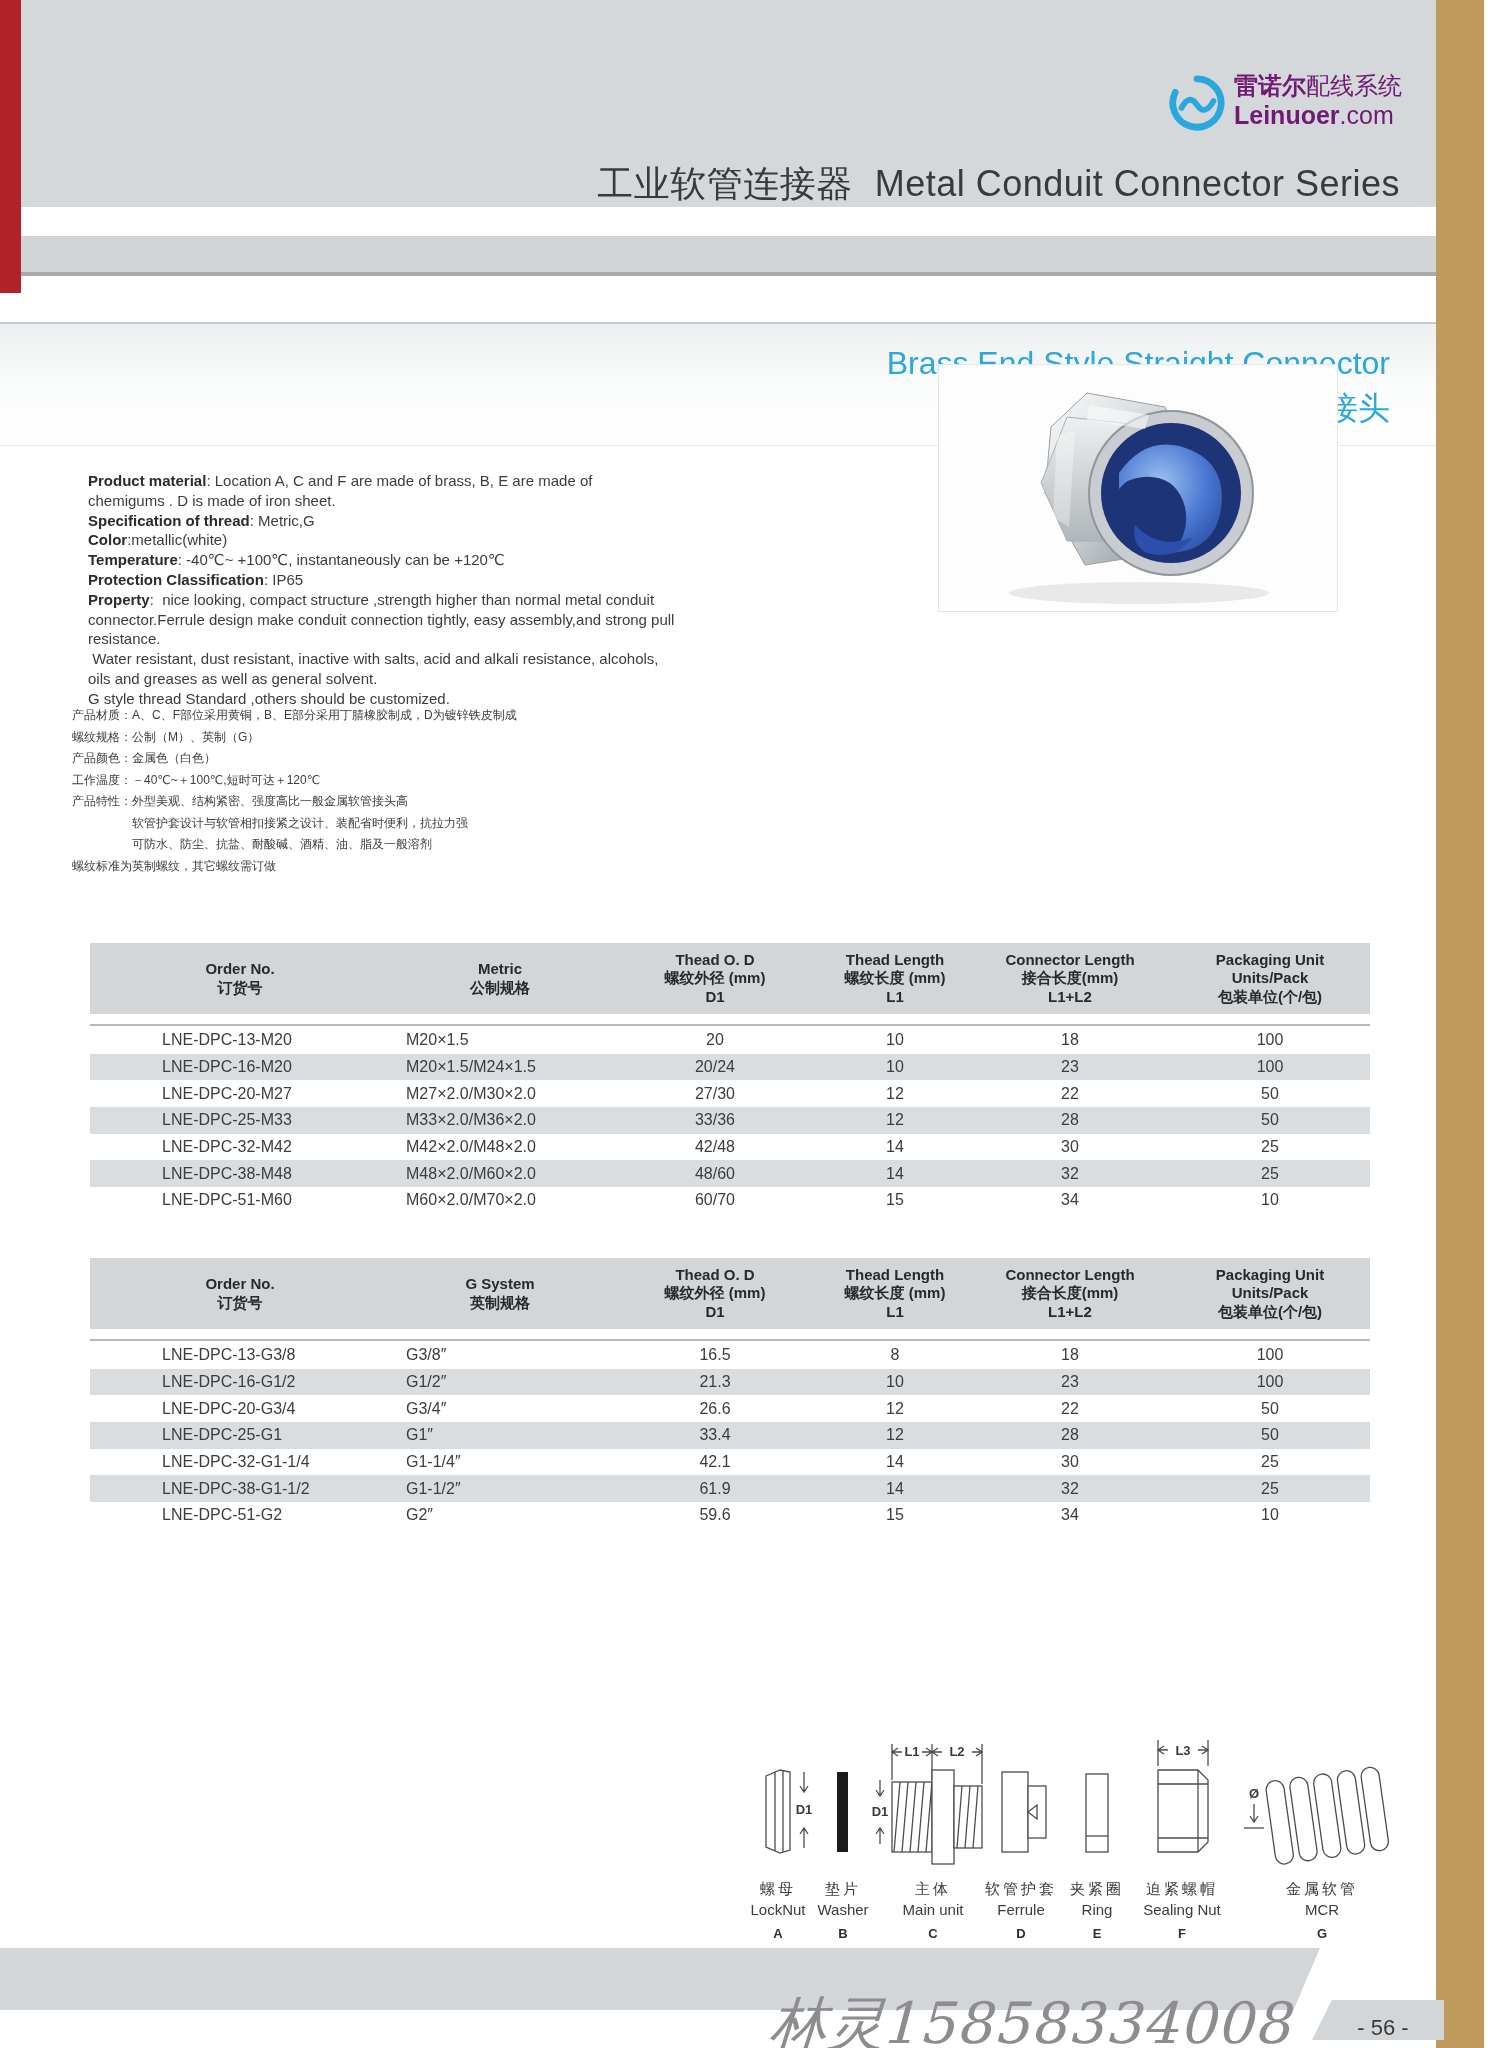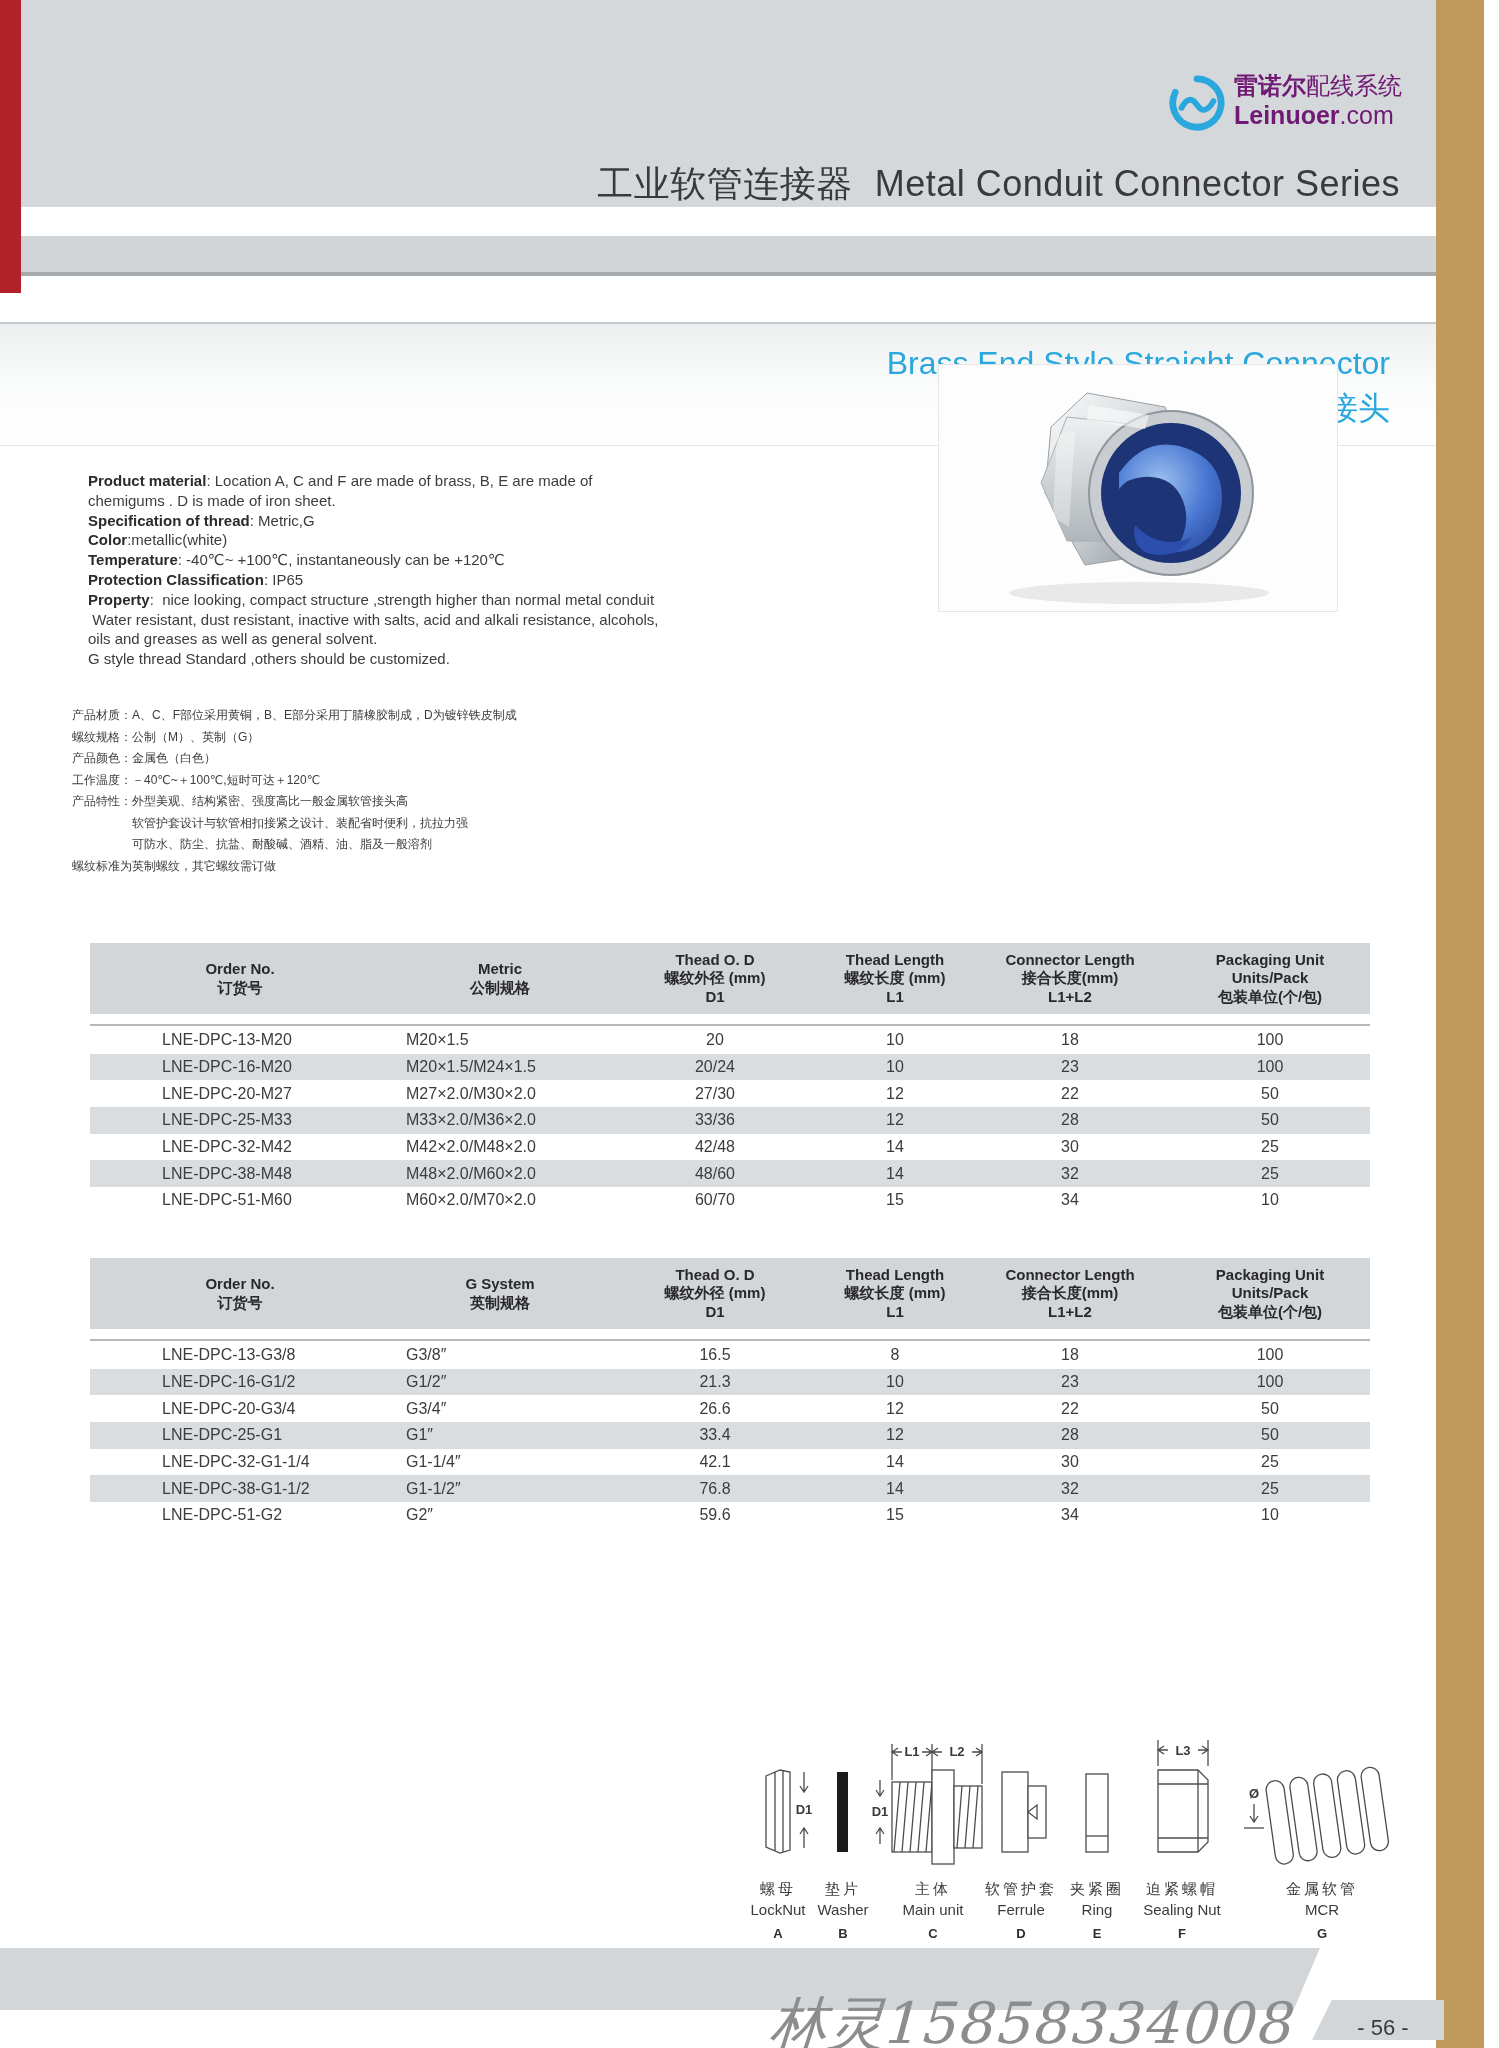--- a/index.html
+++ b/index.html
@@ -122,20 +122,21 @@
 </div>
 
 <div class="abs desc-en">
     <div class="en-line"><span class="b">Product material</span><span>: Location A, C and F are made of brass, B, E are made of</span></div>
     <div class="en-line"><span>chemigums . D is made of iron sheet.</span></div>
     <div class="en-line"><span class="b">Specification of thread</span><span>: Metric,G</span></div>
     <div class="en-line"><span class="b">Color</span><span>:metallic(white)</span></div>
     <div class="en-line"><span class="b">Temperature</span><span>: -40℃~ +100℃, instantaneously can be +120℃</span></div>
     <div class="en-line"><span class="b">Protection Classification</span><span>: IP65</span></div>
     <div class="en-line"><span class="b">Property</span><span>:  nice looking, compact structure ,strength higher than normal metal conduit</span></div>
+    <div class="en-line"><span>connector.Ferrule design make conduit connection tightly, easy assembly,and strong pull resistance.</span></div>
     <div class="en-line"><span> Water resistant, dust resistant, inactive with salts, acid and alkali resistance, alcohols,</span></div>
     <div class="en-line"><span>oils and greases as well as general solvent.</span></div>
     <div class="en-line"><span>G style thread Standard ,others should be customized.</span></div>
   </div>
 
 <div class="abs desc-cn"><div>产品材质：A、C、F部位采用黄铜，B、E部分采用丁腈橡胶制成，D为镀锌铁皮制成</div><div>螺纹规格：公制（M）、英制（G）</div><div>产品颜色：金属色（白色）</div><div>工作温度：－40℃~＋100℃,短时可达＋120℃</div><div>产品特性：外型美观、结构紧密、强度高比一般金属软管接头高</div><div>　　　　　软管护套设计与软管相扣接紧之设计、装配省时便利，抗拉力强</div><div>　　　　　可防水、防尘、抗盐、耐酸碱、酒精、油、脂及一般溶剂</div><div>螺纹标准为英制螺纹，其它螺纹需订做</div></div>
 
 <div class="abs photo">
   <svg width="398" height="246" viewBox="0 0 398 246">
     <defs>
@@ -327,21 +328,21 @@
         <div class="td tcol1">LNE-DPC-32-G1-1/4</div>
         <div class="td tcol2">G1-1/4″</div>
         <div class="td tcol3">42.1</div>
         <div class="td tcol4">14</div>
         <div class="td tcol5">30</div>
         <div class="td tcol6">25</div>
       </div>
       <div class="trow">
         <div class="td tcol1">LNE-DPC-38-G1-1/2</div>
         <div class="td tcol2">G1-1/2″</div>
-        <div class="td tcol3">76.8</div>
+        <div class="td tcol3">61.9</div>
         <div class="td tcol4">14</div>
         <div class="td tcol5">32</div>
         <div class="td tcol6">25</div>
       </div>
       <div class="trow">
         <div class="td tcol1">LNE-DPC-51-G2</div>
         <div class="td tcol2">G2″</div>
         <div class="td tcol3">59.6</div>
         <div class="td tcol4">15</div>
         <div class="td tcol5">34</div>

